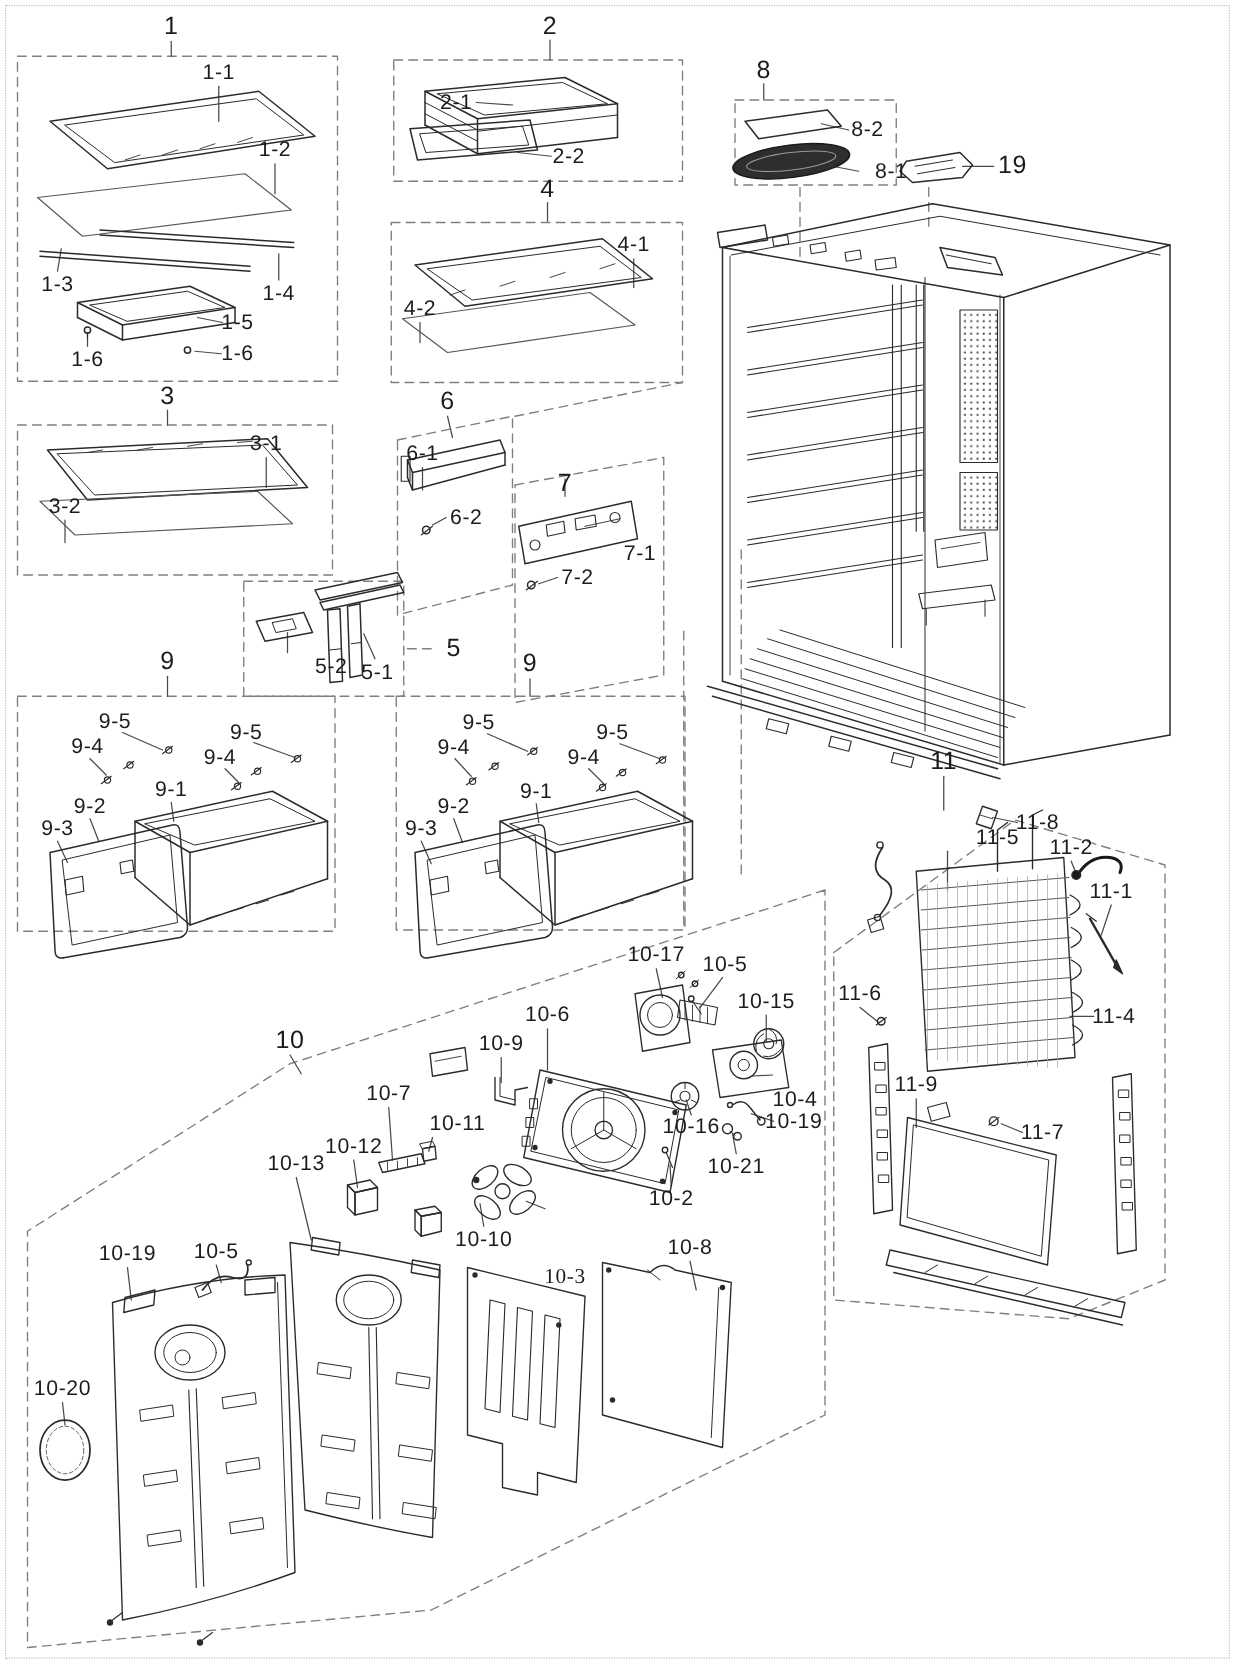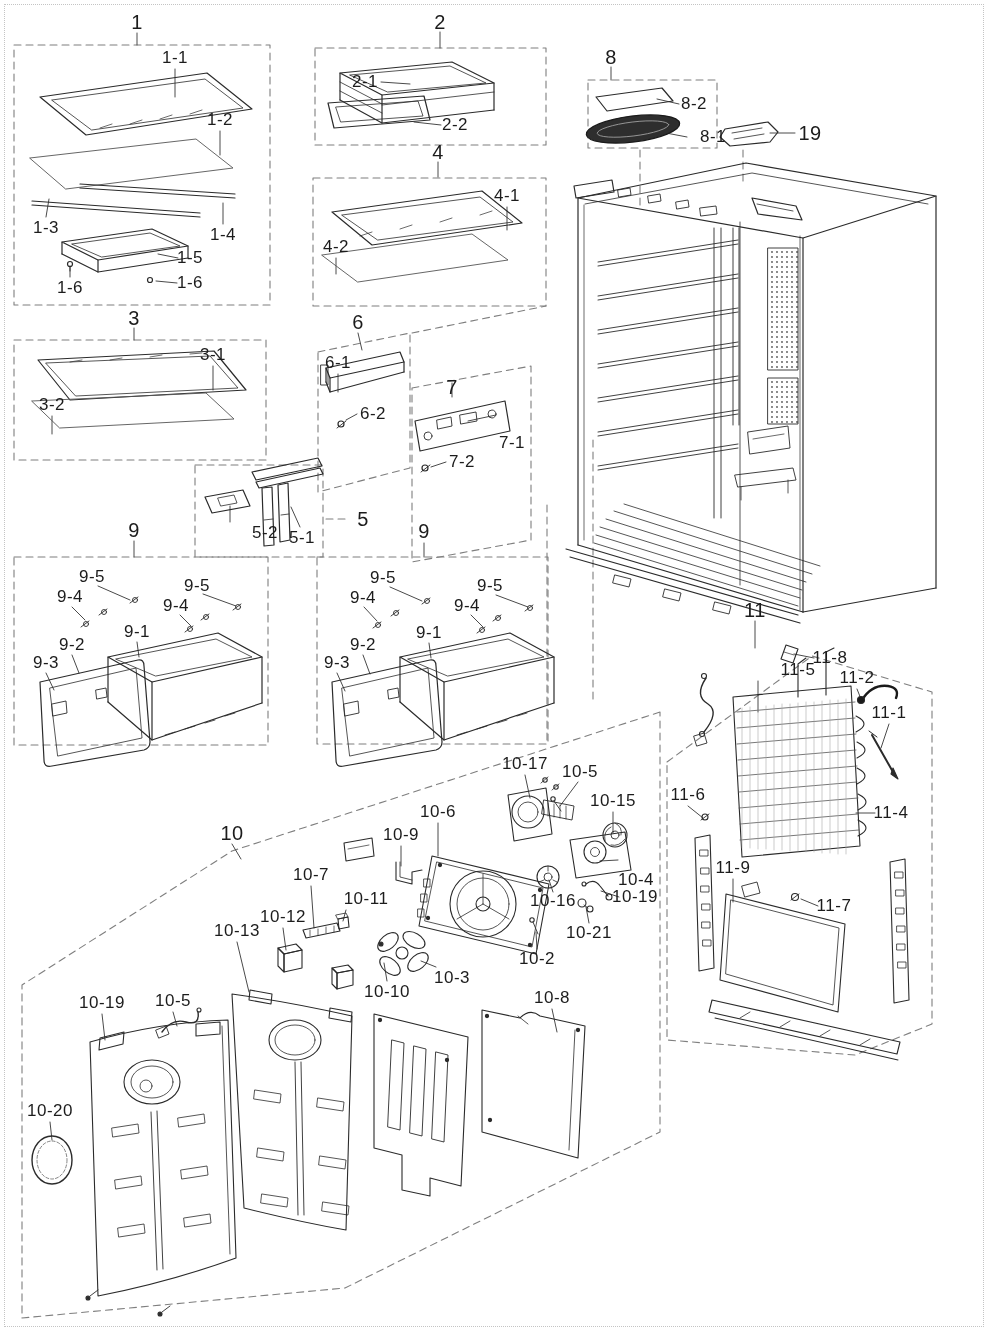--- a/index.html
+++ b/index.html
@@ -636,21 +636,21 @@
       <div class="lbl part" style="left: 525px; top: 764px;">10-17</div>
       <div class="lbl part" style="left: 580px; top: 772px;">10-5</div>
       <div class="lbl part" style="left: 613px; top: 801px;">10-15</div>
       <div class="lbl part" style="left: 438px; top: 812px;">10-6</div>
       <div class="lbl part" style="left: 401px; top: 835px;">10-9</div>
       <div class="lbl part" style="left: 636px; top: 860px; margin-top: 20px;">10-4</div>
       <div class="lbl part" style="left: 553px; top: 901px;">10-16</div>
       <div class="lbl part" style="left: 635px; top: 897px;">10-19</div>
       <div class="lbl part" style="left: 589px; top: 933px;">10-21</div>
       <div class="lbl part" style="left: 537px; top: 959px;">10-2</div>
-      <div class="lbl part" style="left: 452px; top: 978px;">10-3</div>
+      <div class="lbl part" style="left: 452px; top: 1021px; font-family: Liberation Serif, serif;">10-3</div>
       <div class="lbl part" style="left: 346px; top: 899px; margin-left: 20px;">10-11</div>
       <div class="lbl part" style="left: 311px; top: 875px;">10-7</div>
       <div class="lbl part" style="left: 283px; top: 917px;">10-12</div>
       <div class="lbl part" style="left: 237px; top: 931px;">10-13</div>
       <div class="lbl part" style="left: 387px; top: 992px;">10-10</div>
       <div class="lbl part" style="left: 102px; top: 1003px;">10-19</div>
       <div class="lbl part" style="left: 173px; top: 1001px;">10-5</div>
       <div class="lbl part" style="left: 50px; top: 1111px;">10-20</div>
       <div class="lbl part" style="left: 552px; top: 998px;">10-8</div>
     </div>

